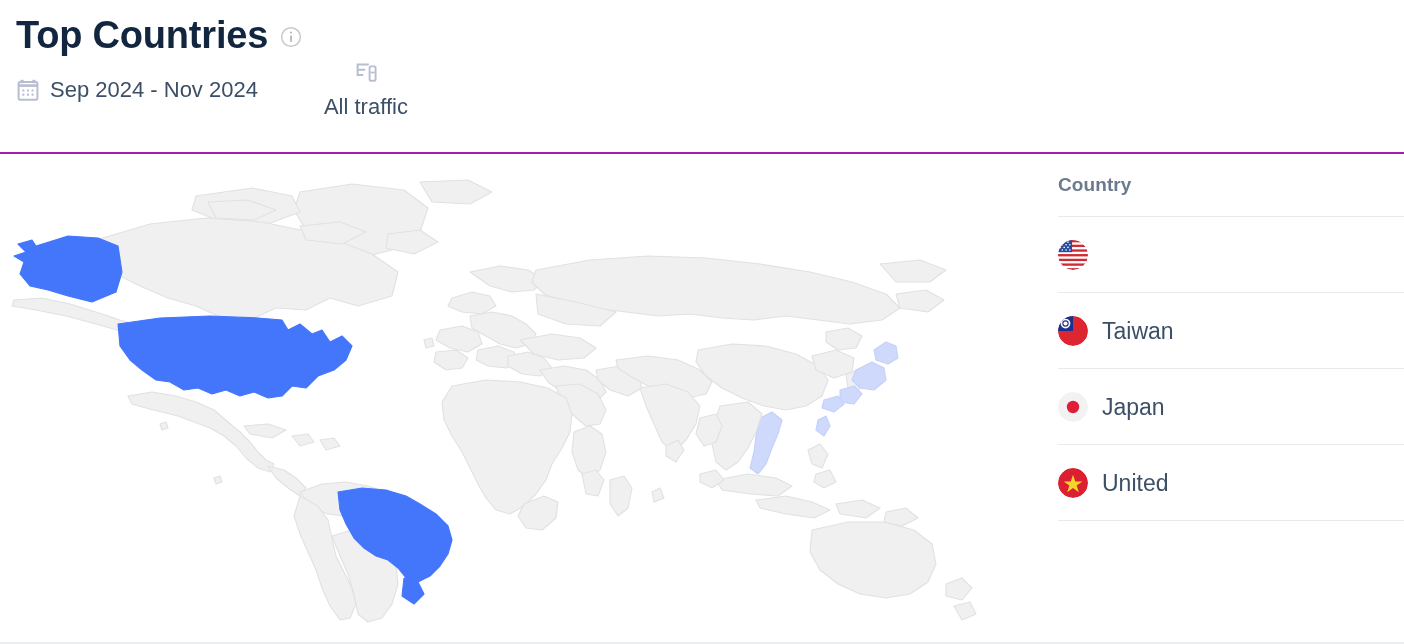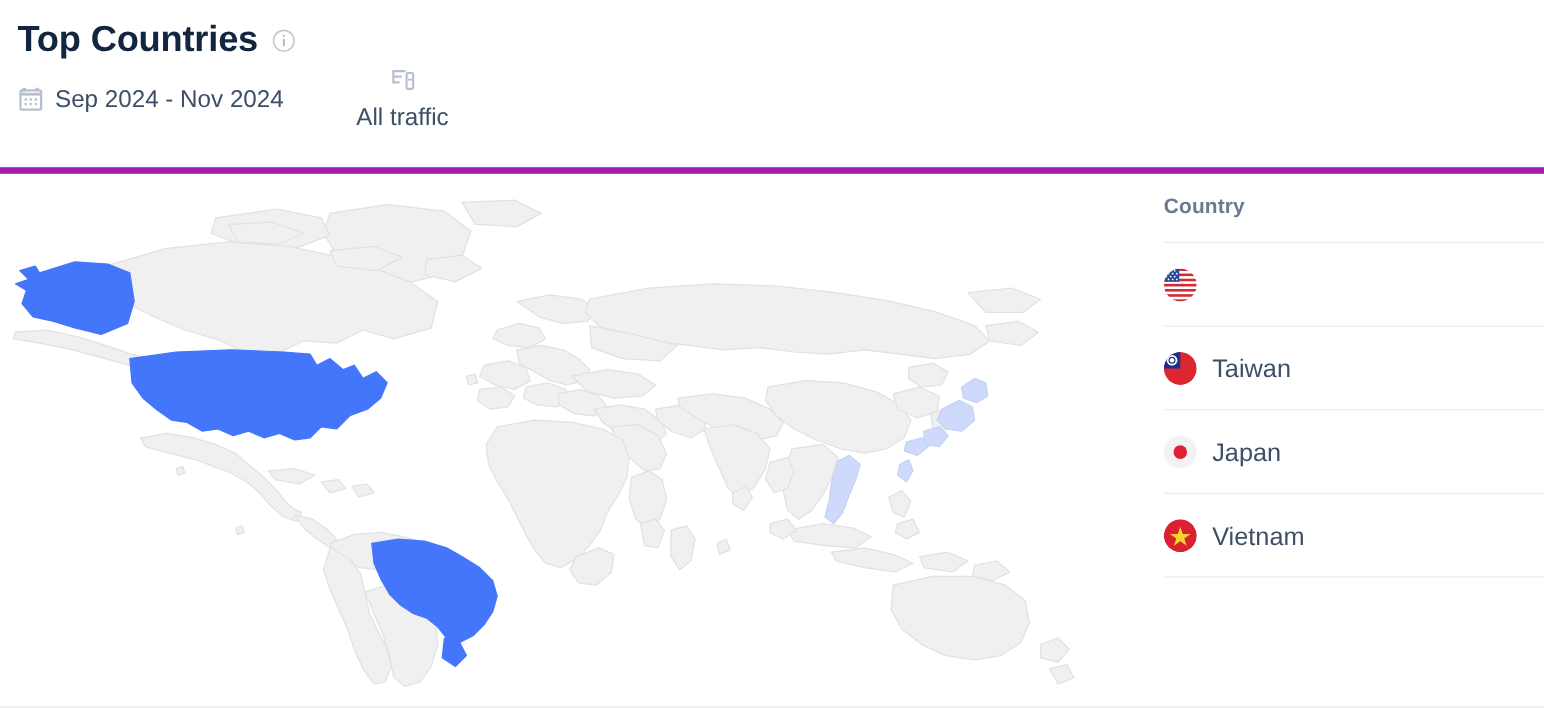--- a/index.html
+++ b/index.html
@@ -32,21 +32,21 @@
     height: 152px;
     box-sizing: border-box;
   }
   .title-row {
     display: flex;
     align-items: center;
     gap: 12px;
     height: 42px;
   }
   .title {
-    font-size: 33px;
+    font-size: 38px;
     font-weight: bold;
     letter-spacing: -0.2px;
     color: #12263f;
     line-height: 38px;
     white-space: nowrap;
   }
   .info-icon {
     width: 22px;
     height: 22px;
     flex: 0 0 auto;
@@ -76,21 +76,21 @@
     width: 24px;
     height: 24px;
     flex: 0 0 auto;
     display: block;
   }
 
   
   .body {
     flex: 1 1 auto;
     display: flex;
-    border-top: 6px solid #a21caf;
+    border-top: 2px solid #a21caf;
     border-bottom: 2px solid #eceef0;
     position: relative;
     min-height: 0;
   }
 
   .map-pane {
     flex: 1 1 auto;
     position: relative;
     overflow: hidden;
   }
@@ -360,20 +360,20 @@
           <circle cx="16" cy="16" r="6.6" fill="#DE1F37"></circle>
         </svg>
         <span class="country-name">Japan</span>
       </div>
 
       <div class="row">
         <svg class="flag" viewBox="0 0 32 32">
           <circle cx="16" cy="16" r="16" fill="#DB2131"></circle>
           <path d="M16 7.2 L18.45 14.3 L26 14.3 L19.9 18.7 L22.2 25.8 L16 21.4 L9.8 25.8 L12.1 18.7 L6 14.3 L13.55 14.3 Z" fill="#F6D32D"></path>
         </svg>
-        <span class="country-name">Vietnam</span>
+        <span class="country-name">United</span>
       </div>
 
       <div class="list-footer-divider"></div>
     </div>
 
   </div>
 </div>
 
 </body></html>

